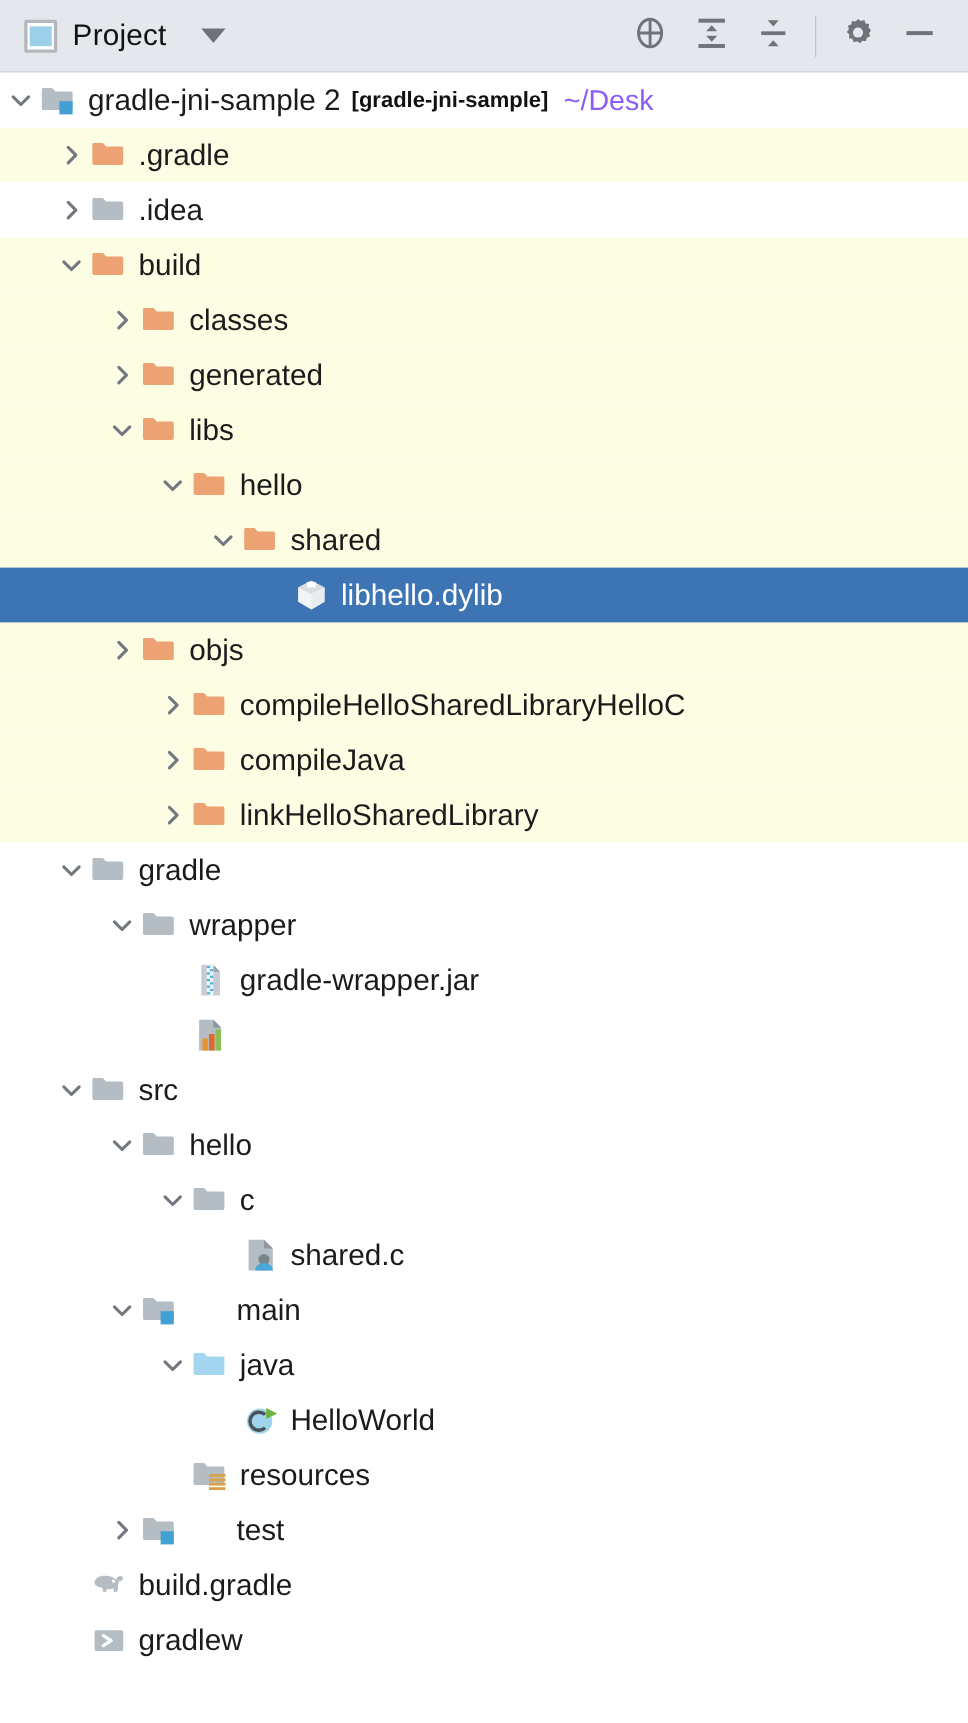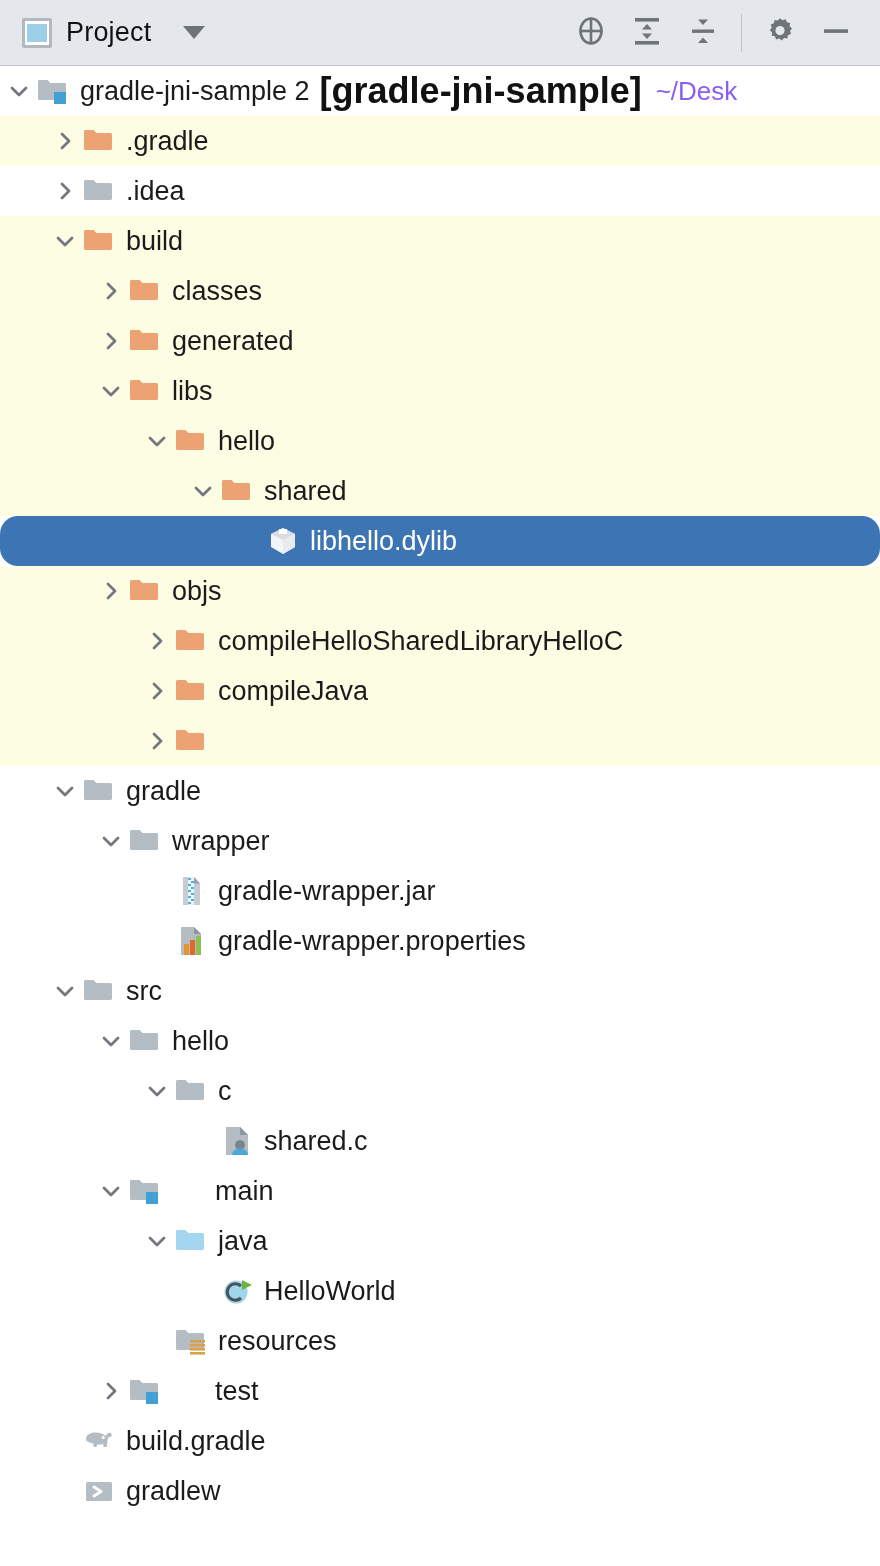--- a/index.html
+++ b/index.html
@@ -82,21 +82,21 @@
   }
   .row {
     height: 50px;
     display: flex;
     align-items: center;
     white-space: nowrap;
     position: relative;
     background: #ffffff;
   }
   .row.excluded { background: #fdfde4; }
-  .row.selected { background: #3c74b4; border-radius: 18px; }
+  .row.selected { background: #3c74b4; }
 
   .twisty {
     width: 34px;
     height: 50px;
     flex: 0 0 34px;
     display: flex;
     align-items: center;
     justify-content: center;
   }
   .twisty svg { display:block; }
@@ -119,21 +119,21 @@
   }
   .label.bold { font-weight: normal; margin-left: 43px; }
   .row.selected .label { color: #ffffff; }
   .path-suffix {
     font-size: 26px;
     color: #8b5cf6;
     margin-left: 14px;
   }
   .name-wrap { display: flex; align-items: center; }
   .name-wrap .bracket {
-    font-size: 36px;
+    font-size: 20px;
     font-weight: bold;
     color: #111;
     margin-left: 10px;
   }
 </style>
 </head>
 <body>
 
 <div id="toolbar">
   <div class="tb-left">
@@ -412,20 +412,23 @@
       <div style="width: 140px; flex: 0 0 140px;"></div>
       <div class="twisty">
         <svg width="28" height="28" viewBox="0 0 28 28">
           <polyline points="11,7 18,14 11,21" fill="none" stroke="#737880" stroke-width="2.8" stroke-linecap="round" stroke-linejoin="round"></polyline>
         </svg>
       </div>
       <div class="icon">
         <svg width="34" height="34" viewBox="0 0 34 34">
           <path fill="#eda274" d="M2 7.5 C2 6.6 2.6 6 3.4 6 H11.6 L14.4 9.1 H28.4 C29.3 9.1 30 9.8 30 10.7 V24.5 C30 25.4 29.3 26 28.4 26 H3.4 C2.6 26 2 25.4 2 24.5 Z"></path>
         </svg>
+      </div>
+      <div class="name-wrap">
+        <span class="label">linkHelloSharedLibrary</span>
       </div>
     </div>
     <div class="row">
       <div style="width: 48px; flex: 0 0 48px;"></div>
       <div class="twisty">
         <svg width="28" height="28" viewBox="0 0 28 28">
           <polyline points="7,11 14,18 21,11" fill="none" stroke="#737880" stroke-width="2.8" stroke-linecap="round" stroke-linejoin="round"></polyline>
         </svg>
       </div>
       <div class="icon">
@@ -483,23 +486,20 @@
       <div class="twisty"></div>
       <div class="icon">
         <svg width="34" height="34" viewBox="0 0 34 34">
           <path fill="#b4bcc4" d="M7 3 H20 L27 10 V31 H7 Z"></path>
           <path fill="#8e979f" d="M20 3 L27 10 H20 Z"></path>
           <rect x="10" y="20" width="5" height="11" fill="#e8942e"></rect>
           <rect x="16" y="16" width="5" height="15" fill="#e06a26"></rect>
           <rect x="22" y="12" width="5" height="19" fill="#8cbf55"></rect>
         </svg>
       </div>
-      <div class="name-wrap">
-        <span class="label">gradle-wrapper.properties</span>
-      </div>
     </div>
     <div class="row">
       <div style="width: 48px; flex: 0 0 48px;"></div>
       <div class="twisty">
         <svg width="28" height="28" viewBox="0 0 28 28">
           <polyline points="7,11 14,18 21,11" fill="none" stroke="#737880" stroke-width="2.8" stroke-linecap="round" stroke-linejoin="round"></polyline>
         </svg>
       </div>
       <div class="icon">
         <svg width="34" height="34" viewBox="0 0 34 34">

